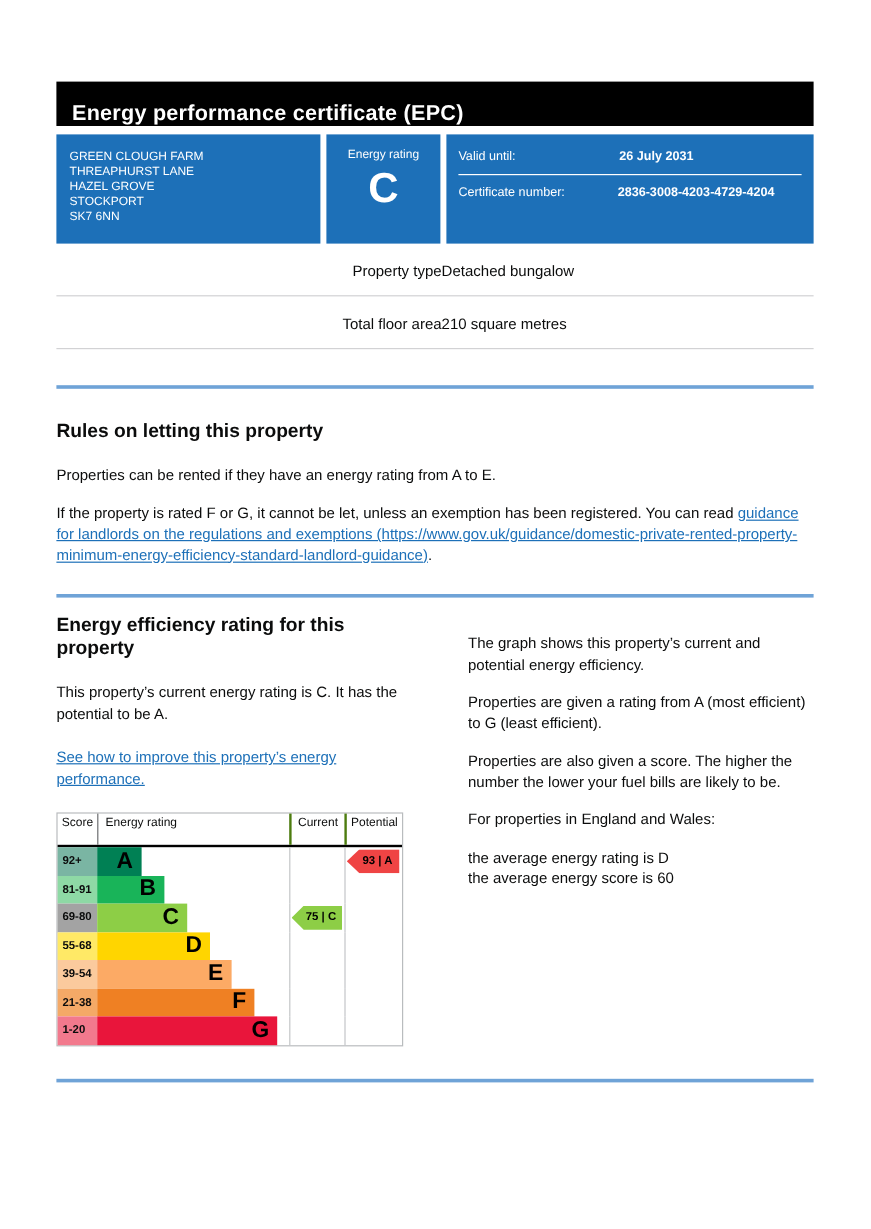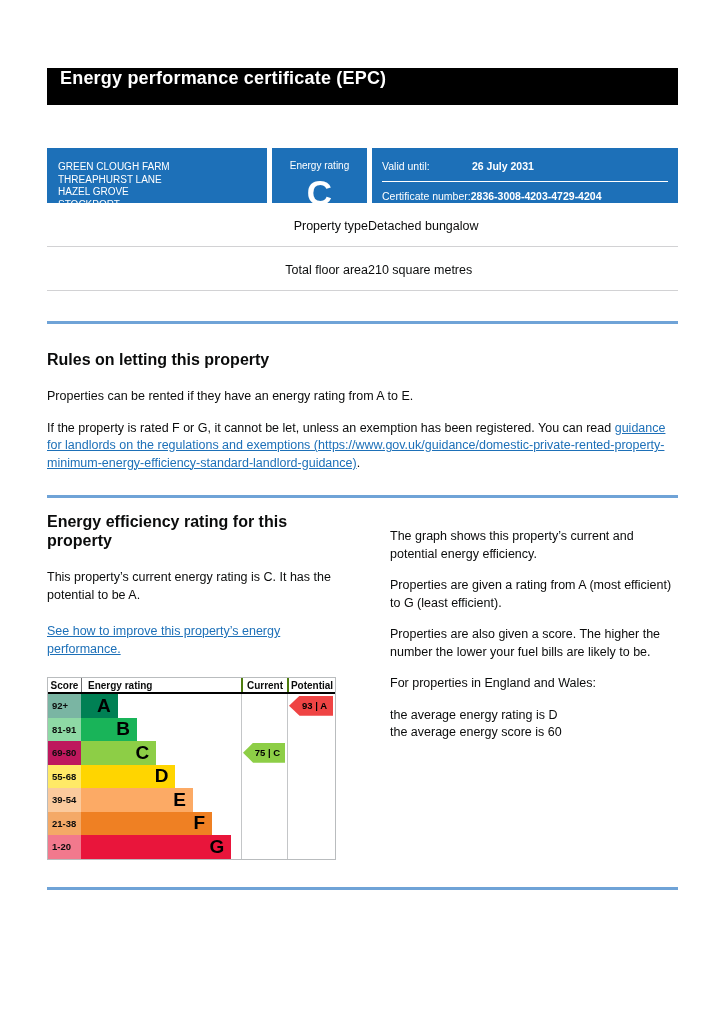--- a/index.html
+++ b/index.html
@@ -6,34 +6,34 @@
   body {
     width: 726px; min-height: 1024px;
     font-family: "Liberation Sans", "DejaVu Sans", sans-serif;
     color: #0b0c0c;
     -webkit-font-smoothing: antialiased;
   }
   .page { width: 631px; margin: 68px 0 0 47px; }
 
   
   .black-bar {
-    background: #000; height: 37px; display: flex; align-items: flex-start;
+    background: #000; height: 37px; display: flex; align-items: flex-end;
     padding-left: 13px; box-sizing: border-box;
   }
   .black-bar h1 { color: #fff; font-size: 18px; font-weight: bold; margin: 0; letter-spacing: .2px; }
 
   
   .panels { display: flex; gap: 5px; margin-top: 7px; height: 91px; }
-  .panel { background: #1d70b8; color: #fff; box-sizing: border-box; margin-top: 36px; }
+  .panel { background: #1d70b8; color: #fff; box-sizing: border-box; }
   .panel-address { width: 220px; padding: 13px 11px; font-size: 10px; line-height: 12.5px; }
   .panel-rating { width: 95px; text-align: center; padding-top: 12px; }
   .panel-rating .rating-label { font-size: 10px; }
   .panel-rating .rating-letter { font-size: 35px; font-weight: bold; line-height: 40px; margin-top: 2px; }
   .panel-validity { flex: 1; padding: 12px 10px 10px 10px; font-size: 10.5px; }
-  .validity-row { display: flex; }
+  .validity-row { display: flex; gap: 44px; }
   .validity-row .vlabel { width: 90px; flex-shrink: 0; }
   .validity-row .vvalue { font-weight: bold; }
   .white-rule { border: none; border-top: 1.5px solid #fff; margin: 9px 0 8px 0; }
 
   
   .info-row { display: flex; font-size: 12.5px; padding: 16px 0 13px 0; border-bottom: 1px solid #d2d2d4; }
   .info-row .ilabel { width: 321px; flex-shrink: 0; text-align: right; }
 
   
   .blue-rule { border: none; border-top: 3px solid #6fa3d7; margin: 0; }
@@ -49,21 +49,21 @@
   
   .columns { display: flex; margin-top: 14px; }
   .col-left { width: 300px; flex-shrink: 0; margin-right: 43px; }
   .col-right { flex: 1; }
   .col-right p:first-child { margin-top: 16px; }
   .avg-lines { display: block; }
 
   
   .epc-chart { width: 289px; margin-top: 19px; border: 1px solid #b9bcbe; box-sizing: border-box; font-size: 9.5px; }
   .chart-header { display: grid; grid-template-columns: 33px 1fr 46px 48px; border-bottom: 2px solid #000; }
-  .hcell { font-weight: bold; font-size: 10px; padding: 2px 0 1px 0; text-align: center; white-space: nowrap; overflow: hidden; }
+  .hcell { font-weight: normal; font-size: 10px; padding: 2px 0 13px 0; text-align: center; white-space: nowrap; overflow: hidden; }
   .hcell.c1 { text-align: left; padding-left: 6px; border-left: 1px solid #6d6e70; }
   .hcell.c2, .hcell.c3 { border-left: 2px solid #4d7c0f; }
   .crow { display: grid; grid-template-columns: 33px 1fr 46px 48px; height: 23.5px; }
   .cell { box-sizing: border-box; }
   .cell.score { display: flex; align-items: center; padding-left: 4px; font-weight: bold; font-size: 9.5px; }
   .cell.bararea { position: relative; }
   .bar { height: 100%; display: flex; align-items: center; justify-content: flex-end; padding-right: 7px; box-sizing: border-box; font-size: 19px; font-weight: bold; color: #000; }
   .cell.ptr { border-left: 1px solid #c4c6c8; display: flex; align-items: center; }
   .arrow {
     height: 20px; width: calc(100% - 3px); margin-left: 1px;
@@ -148,21 +148,21 @@
             </div>
             <div class="crow">
               <div class="cell score" style="background: rgb(142, 217, 165);">81-91</div>
               <div class="cell bararea">
                 <div class="bar" style="width: 35%; background: rgb(25, 180, 89);">B</div>
               </div>
               <div class="cell ptr"></div>
               <div class="cell ptr"></div>
             </div>
             <div class="crow">
-              <div class="cell score" style="background: #be185d;">69-80</div>
+              <div class="cell score" style="background: #a3a3a3;">69-80</div>
               <div class="cell bararea">
                 <div class="bar" style="width: 47%; background: rgb(141, 206, 70);">C</div>
               </div>
               <div class="cell ptr">
                 <div class="arrow" style="background: rgb(141, 206, 70);">75 | C</div>
               </div>
               <div class="cell ptr"></div>
             </div>
             <div class="crow">
               <div class="cell score" style="background: rgb(255, 233, 102);">55-68</div>

